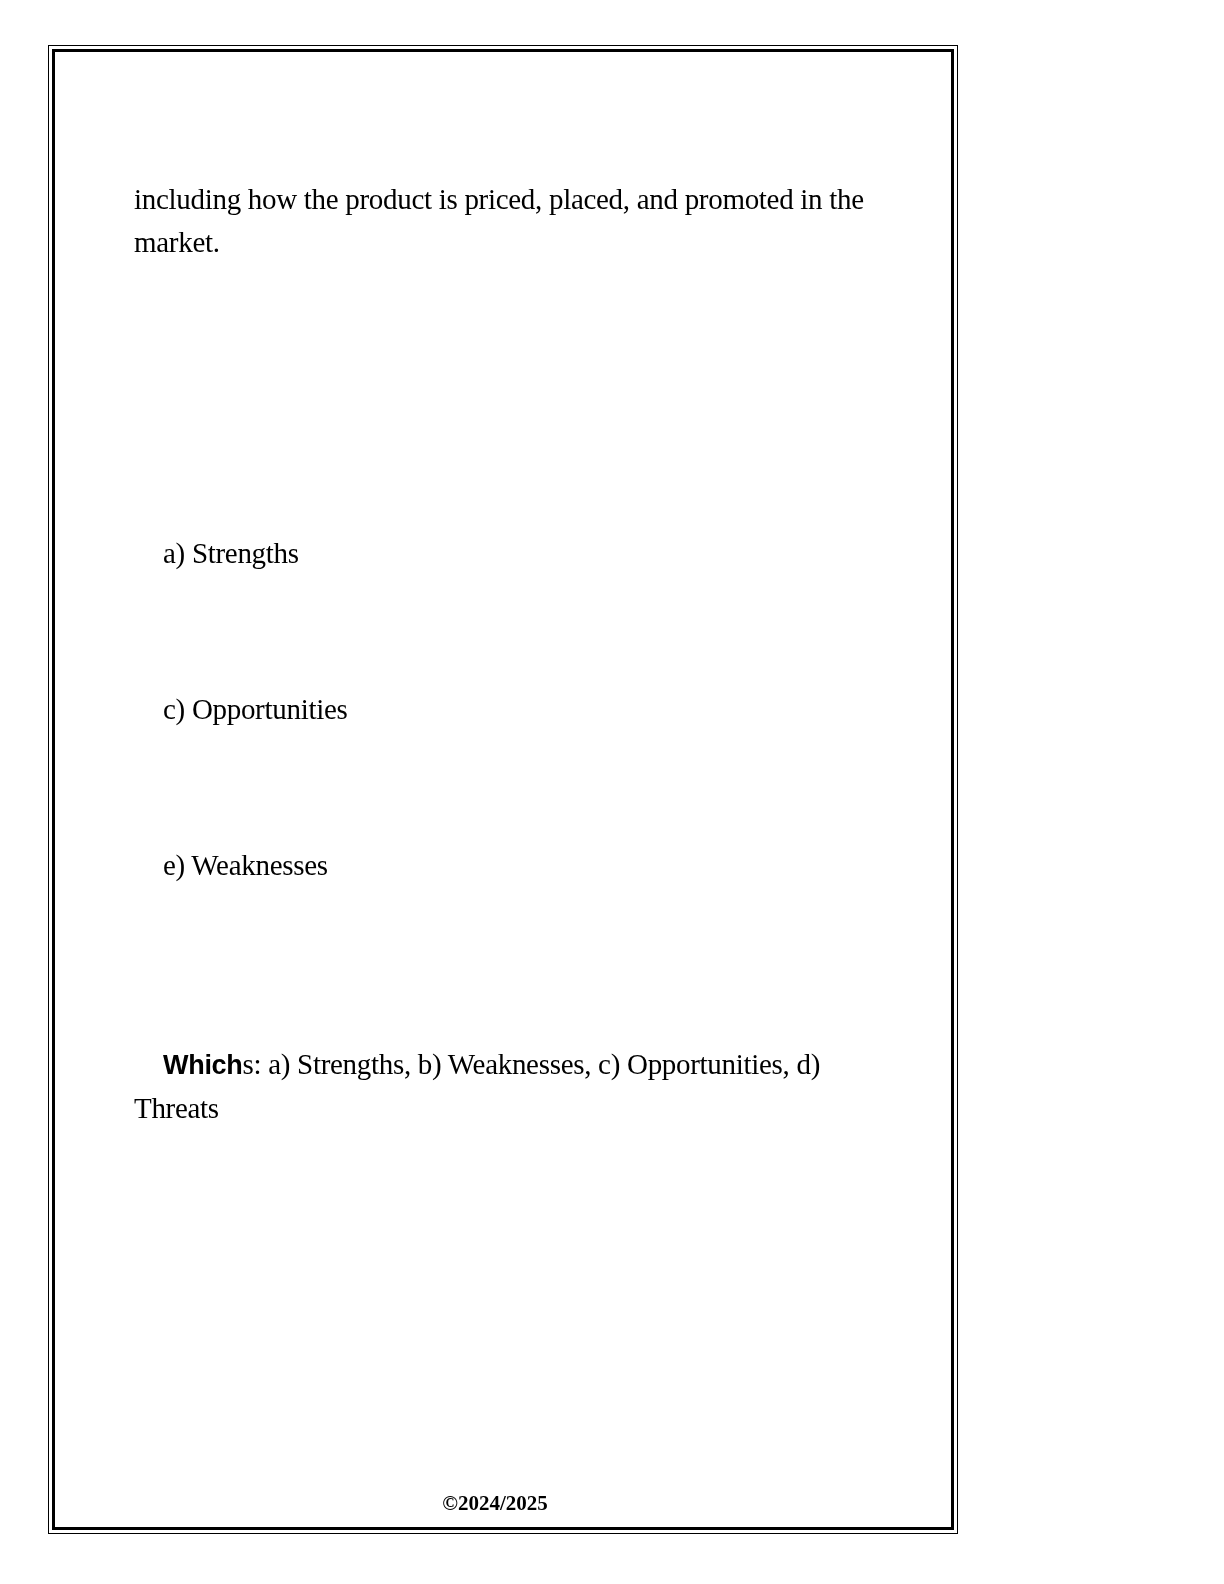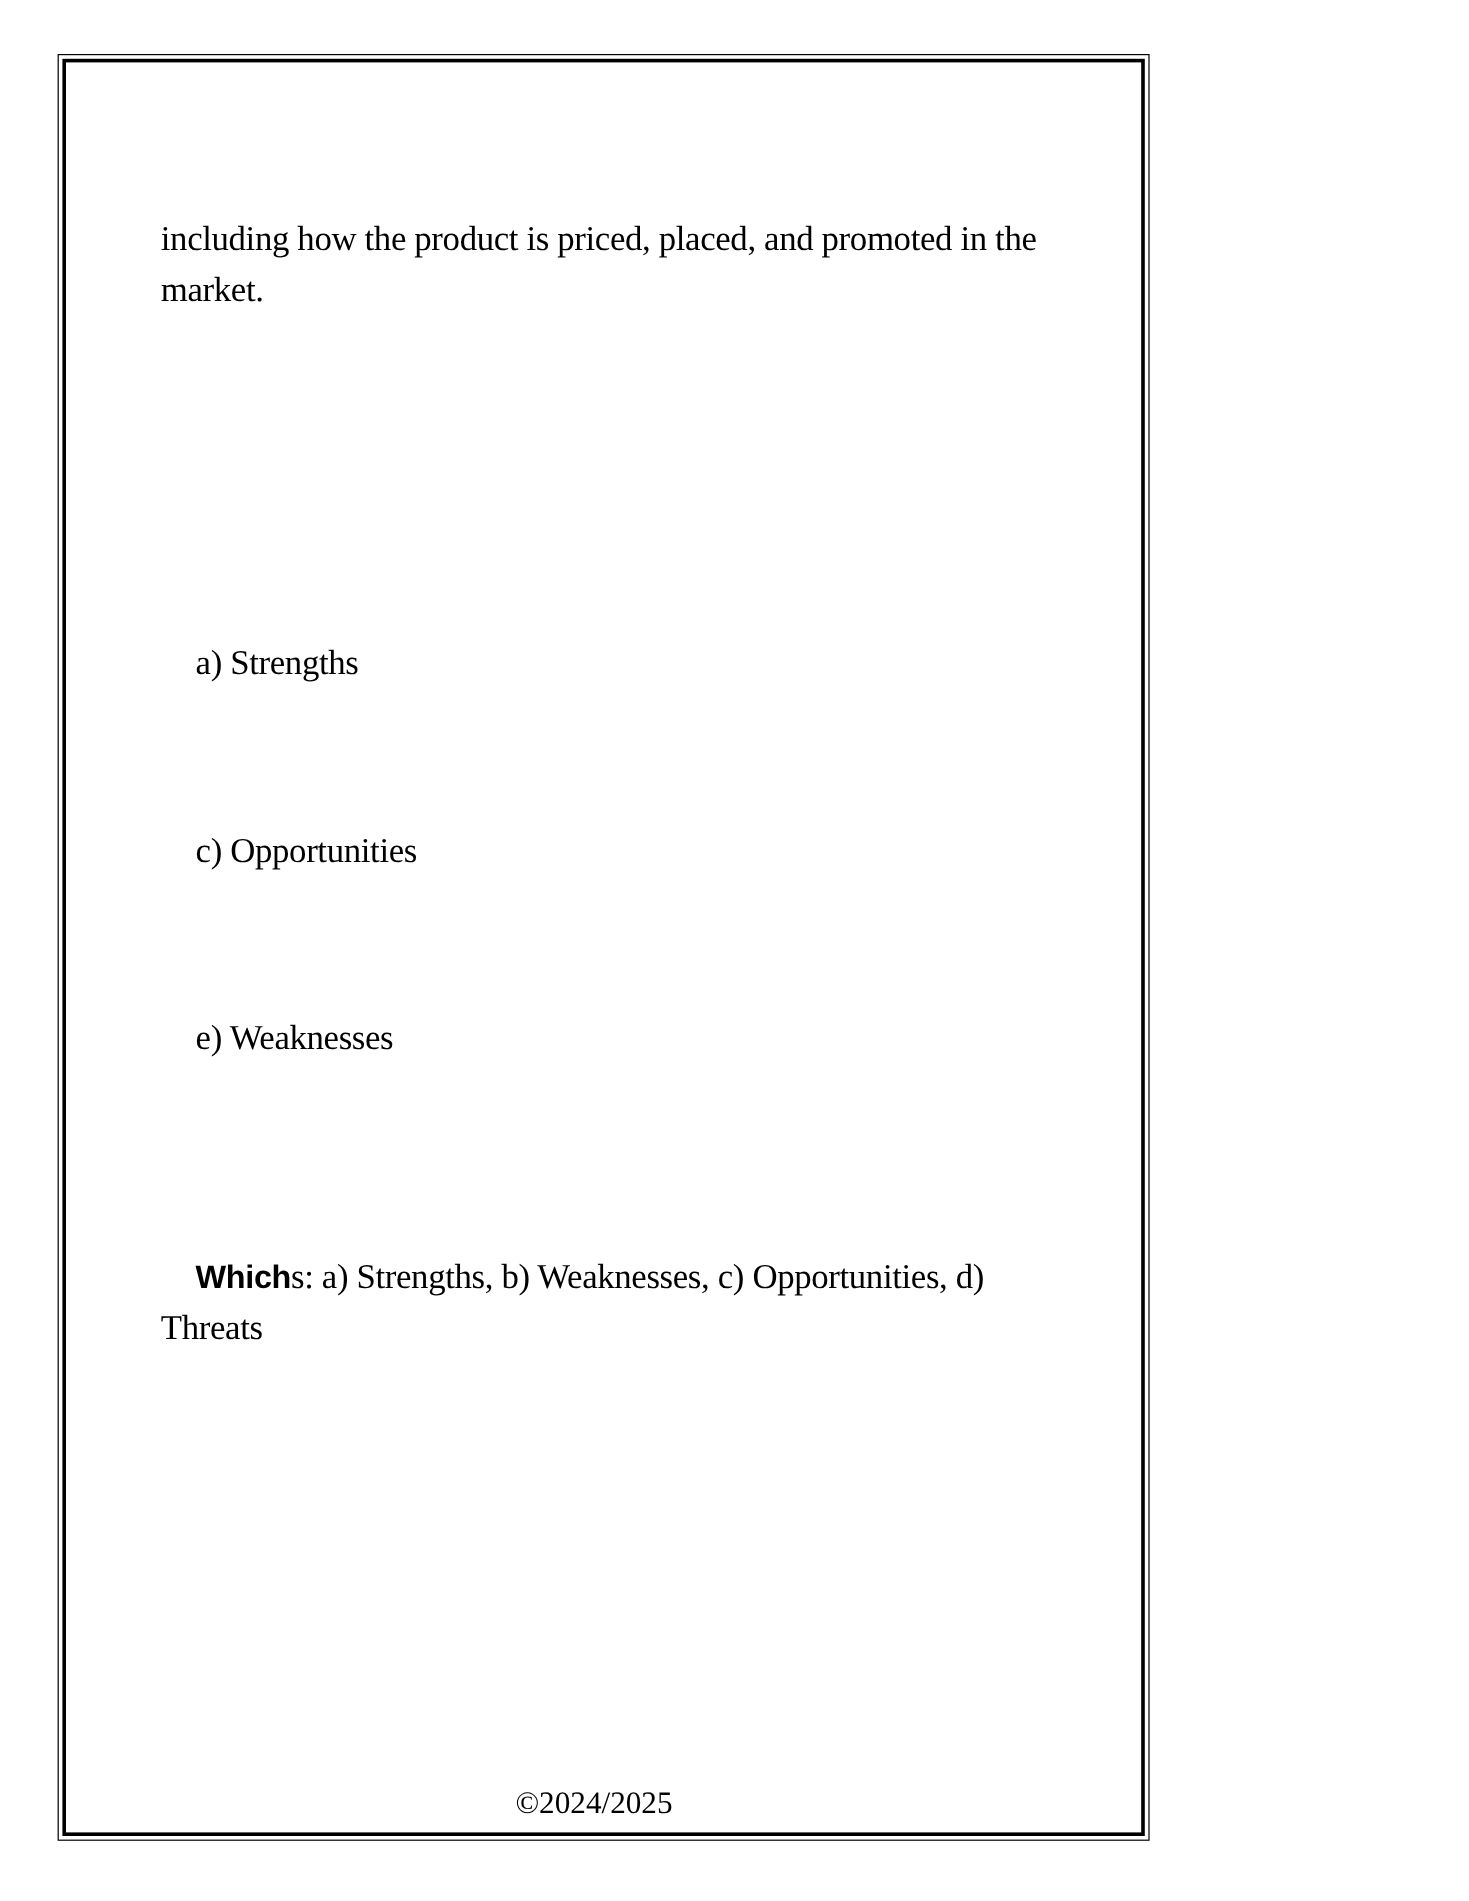--- a/index.html
+++ b/index.html
@@ -58,22 +58,22 @@
     font-weight: bold;
     font-size: 27px;
   }
   .page-footer {
     position: absolute;
     left: 0;
     right: 16px;
     bottom: 12px;
     text-align: center;
     font-family: "Liberation Serif", serif;
-    font-weight: normal;
-    font-size: 26px;
+    font-weight: bold;
+    font-size: 21px;
     line-height: 24px;
   }
 </style>
 </head>
 <body>
 
 <div class="frame-outer">
   <div class="frame-inner">
 
     <div class="content">

